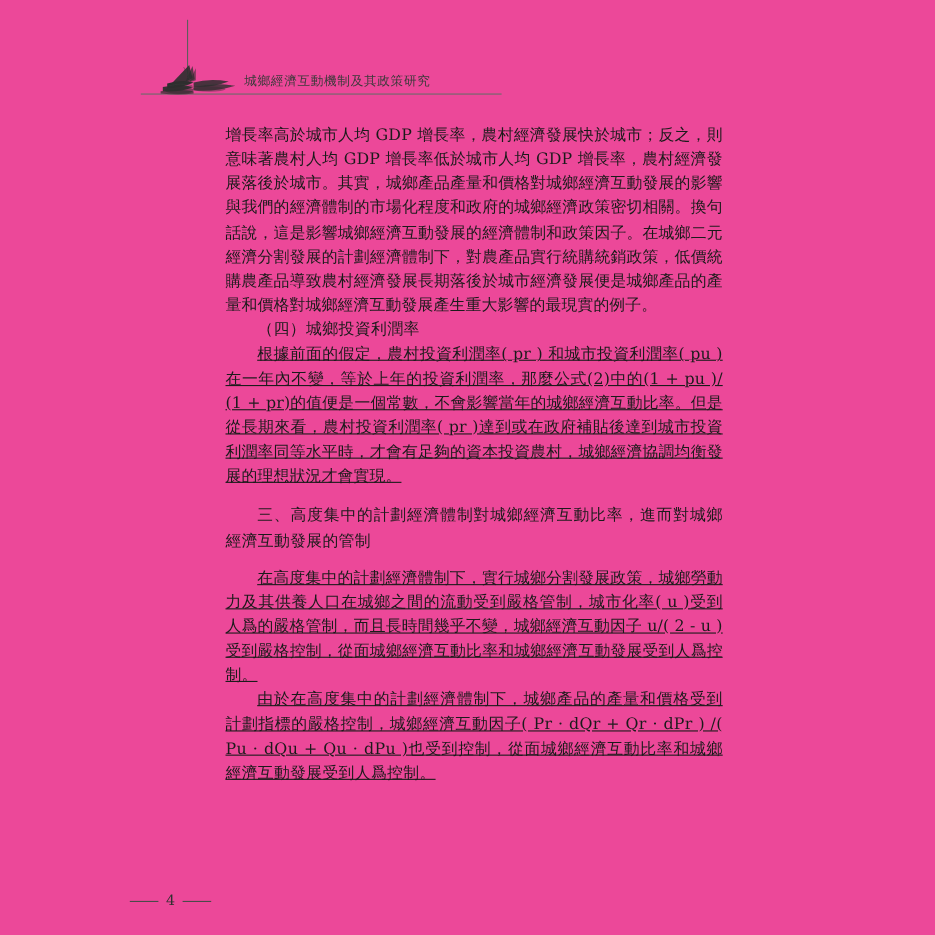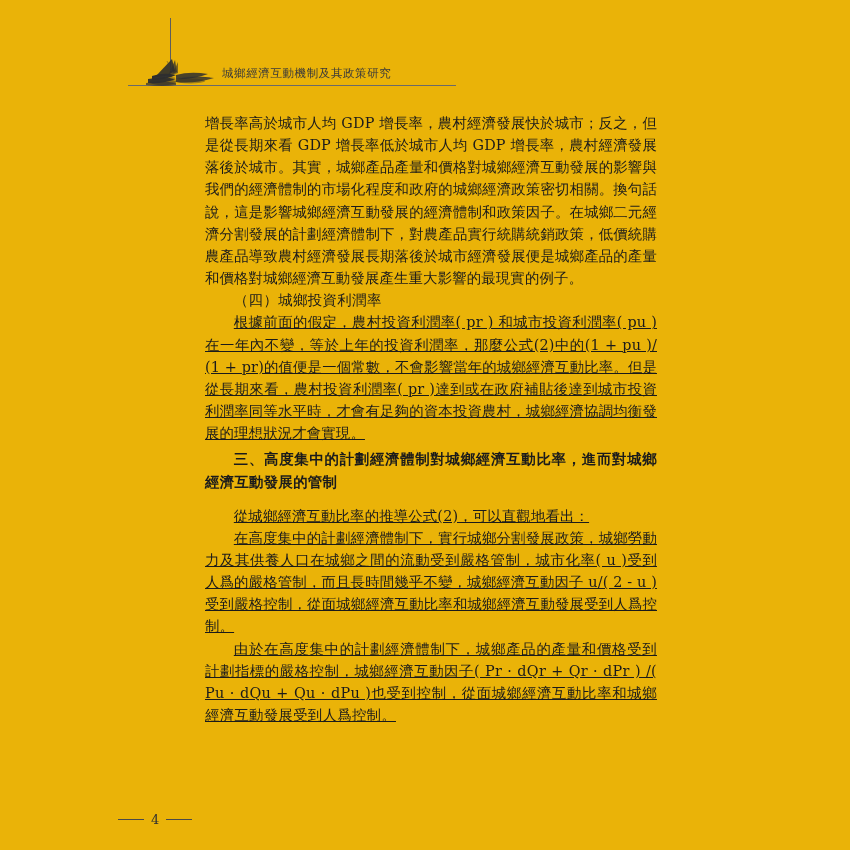--- a/index.html
+++ b/index.html
@@ -4,21 +4,21 @@
 <style>
   html, body {
     margin: 0;
     padding: 0;
     background: #ffffff;
   }
   .page {
     position: relative;
     width: 850px;
     height: 850px;
-    background: #eab308;
+    background: #ec4899;
     overflow: hidden;
     font-family: "DejaVu Serif", "Liberation Serif", serif;
     color: #1b1b1b;
   }
 
   
   .header {
     position: absolute;
     left: 0;
     top: 0;
@@ -77,24 +77,24 @@
     word-break: break-all;
   }
   .para.indent { text-indent: 2em; text-decoration: underline; }
   .para.cont { text-indent: 0; }
   .para.heading-sub {
     font-weight: normal;
     text-indent: 2em;
     letter-spacing: 0.4px;
   }
   .para.heading-main {
-    font-weight: bold;
+    font-weight: normal;
     text-indent: 2em;
     letter-spacing: 0.3px;
-    margin-top: 4px;
+    margin-top: 14px;
     margin-bottom: 12px;
   }
   .formula {
     font-family: "DejaVu Serif", "Liberation Serif", serif;
     letter-spacing: 0.3px;
   }
 
   
   .footer {
     position: absolute;
@@ -145,30 +145,29 @@
           <path d="M25 4 L31 16"></path>
         </g>
       </svg>
     </div>
 
     <div class="header-title">城鄉經濟互動機制及其政策研究</div>
   </div>
 
   <div class="body-col">
 
-    <p class="para cont">增長率高於城市人均 GDP 增長率，農村經濟發展快於城市；反之，但是從長期來看 GDP 增長率低於城市人均 GDP 增長率，農村經濟發展落後於城市。其實，城鄉產品產量和價格對城鄉經濟互動發展的影響與我們的經濟體制的市場化程度和政府的城鄉經濟政策密切相關。換句話說，這是影響城鄉經濟互動發展的經濟體制和政策因子。在城鄉二元經濟分割發展的計劃經濟體制下，對農產品實行統購統銷政策，低價統購農產品導致農村經濟發展長期落後於城市經濟發展便是城鄉產品的產量和價格對城鄉經濟互動發展產生重大影響的最現實的例子。</p>
+    <p class="para cont">增長率高於城市人均 GDP 增長率，農村經濟發展快於城市；反之，則意味著農村人均 GDP 增長率低於城市人均 GDP 增長率，農村經濟發展落後於城市。其實，城鄉產品產量和價格對城鄉經濟互動發展的影響與我們的經濟體制的市場化程度和政府的城鄉經濟政策密切相關。換句話說，這是影響城鄉經濟互動發展的經濟體制和政策因子。在城鄉二元經濟分割發展的計劃經濟體制下，對農產品實行統購統銷政策，低價統購農產品導致農村經濟發展長期落後於城市經濟發展便是城鄉產品的產量和價格對城鄉經濟互動發展產生重大影響的最現實的例子。</p>
 
     <p class="para heading-sub">（四）城鄉投資利潤率</p>
 
     <p class="para indent">根據前面的假定，農村投資利潤率( pr ) 和城市投資利潤率( pu )在一年內不變，等於上年的投資利潤率，那麼公式(2)中的(1 + pu )/(1 + pr)的值便是一個常數，不會影響當年的城鄉經濟互動比率。但是從長期來看，農村投資利潤率( pr )達到或在政府補貼後達到城市投資利潤率同等水平時，才會有足夠的資本投資農村，城鄉經濟協調均衡發展的理想狀況才會實現。</p>
 
 
     <p class="para heading-main">三、高度集中的計劃經濟體制對城鄉經濟互動比率，進而對城鄉經濟互動發展的管制</p>
 
-    <p class="para indent">從城鄉經濟互動比率的推導公式(2)，可以直觀地看出：</p>
 
     <p class="para indent">在高度集中的計劃經濟體制下，實行城鄉分割發展政策，城鄉勞動力及其供養人口在城鄉之間的流動受到嚴格管制，城市化率( u )受到人爲的嚴格管制，而且長時間幾乎不變，城鄉經濟互動因子 u/( 2 - u )受到嚴格控制，從面城鄉經濟互動比率和城鄉經濟互動發展受到人爲控制。</p>
 
     <p class="para indent formula">由於在高度集中的計劃經濟體制下，城鄉產品的產量和價格受到計劃指標的嚴格控制，城鄉經濟互動因子( Pr · dQr + Qr · dPr ) /( Pu · dQu + Qu · dPu )也受到控制，從面城鄉經濟互動比率和城鄉經濟互動發展受到人爲控制。</p>
 
   </div>
 
   <div class="footer">
     <span class="foot-dash"></span>
     <span class="foot-num">4</span>

